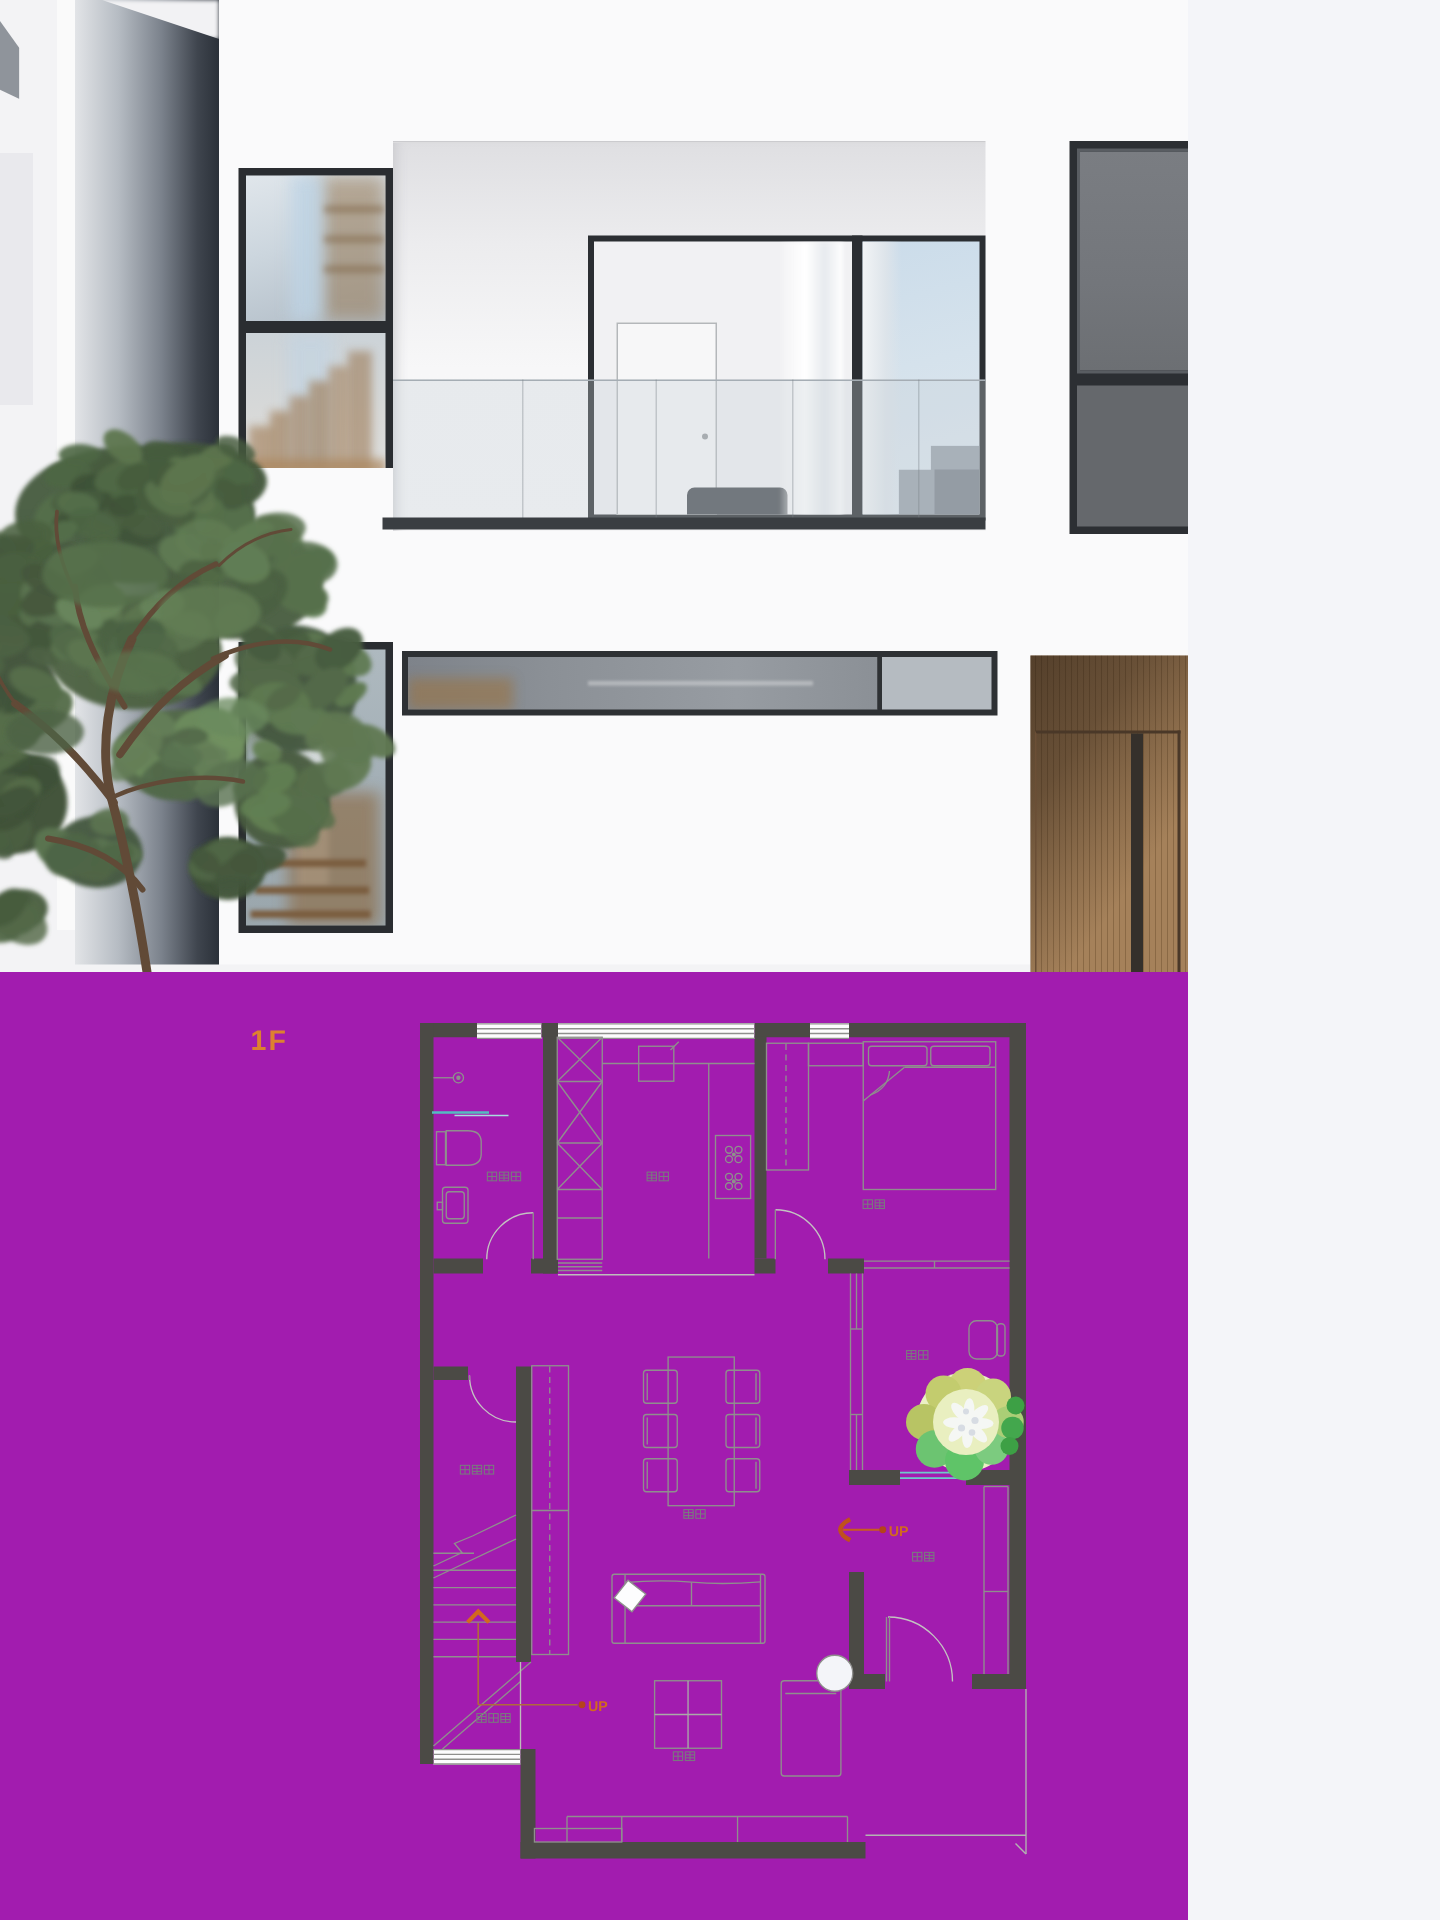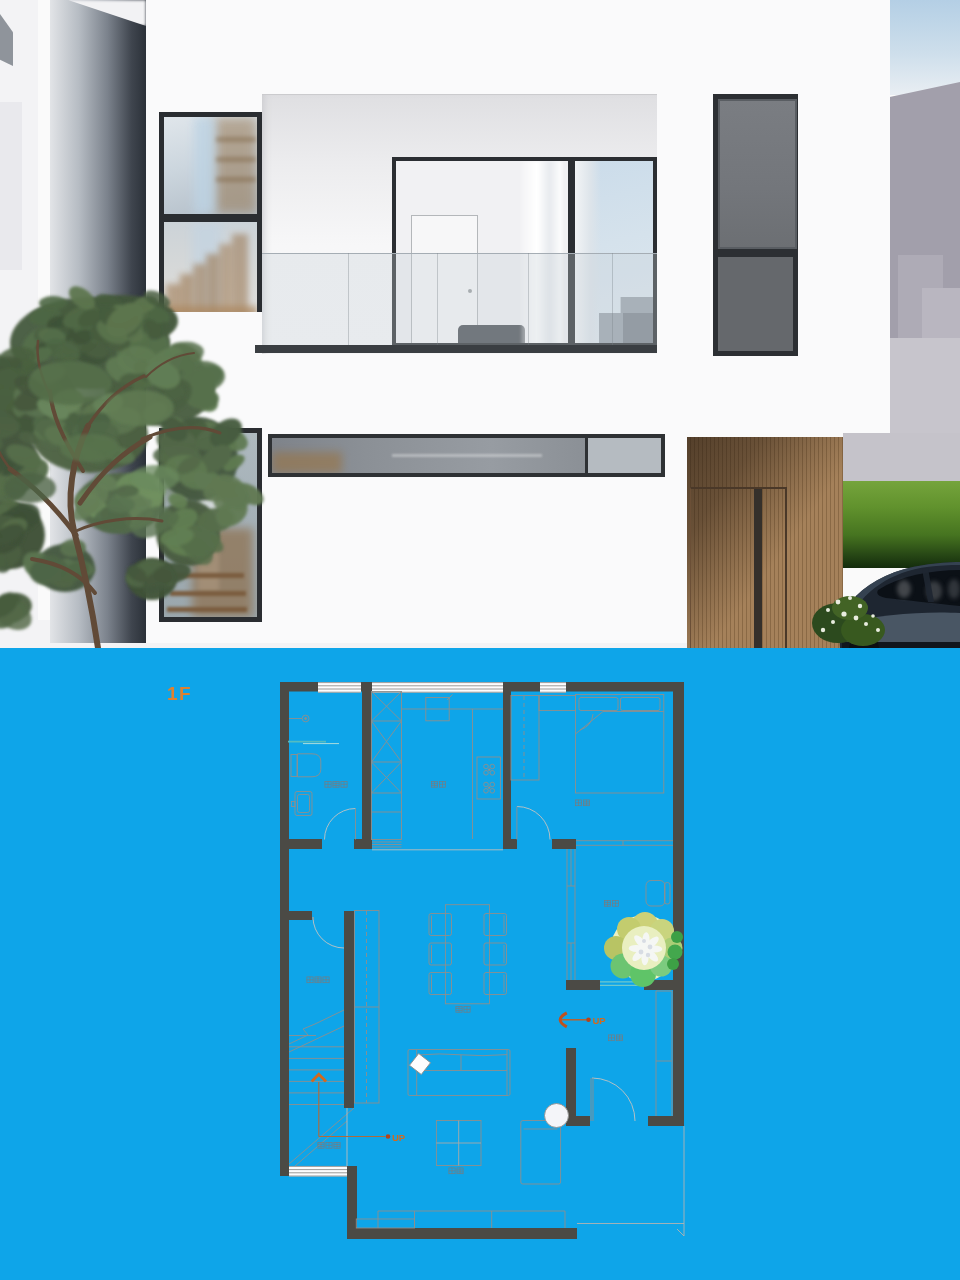--- a/index.html
+++ b/index.html
@@ -1,17 +1,17 @@
 <!DOCTYPE html>
 <html><head>
 <meta charset="utf-8">
 <style>
   html,body{margin:0;padding:0;}
   body{width:960px;height:1280px;font-family:"Liberation Sans",sans-serif;background:#f4f5f9;}
-  #stage{position:relative;width:960px;height:1280px;overflow:hidden;background:#0ea5e9;}
+  #stage{position:relative;width:792px;height:1280px;overflow:hidden;background:#a21caf;}
   #photo{position:absolute;left:0;top:0;width:960px;height:648px;background:#fafafa;overflow:hidden;}
   .abs{position:absolute;}
 </style>
 </head>
 <body>
 <div id="stage">
 <div id="photo">
 
   <div class="abs" style="left:885px;top:0;width:75px;height:95px;background:linear-gradient(180deg,#b4cfe5 0%,#cddeeb 55%,#e9eef3 100%);"></div>
 

